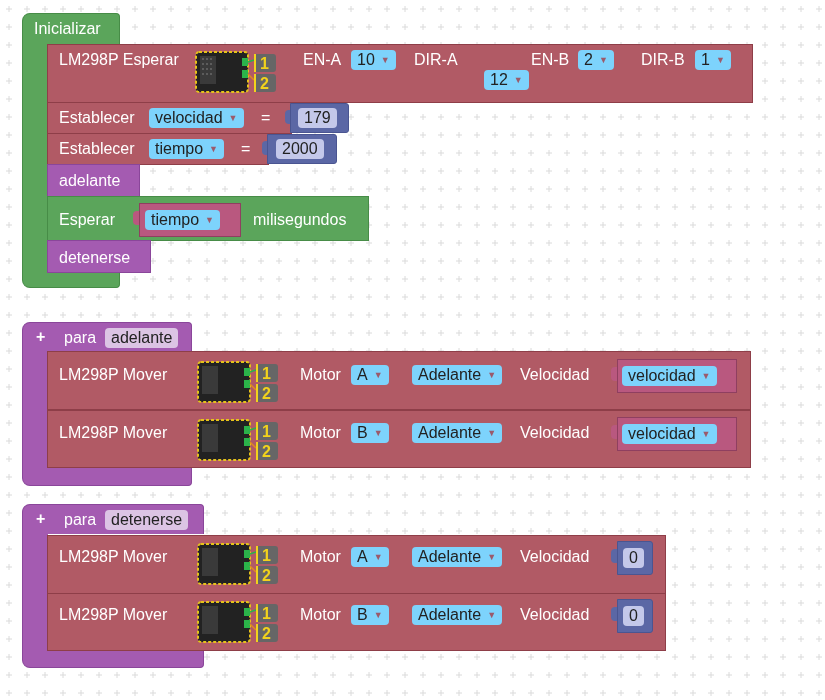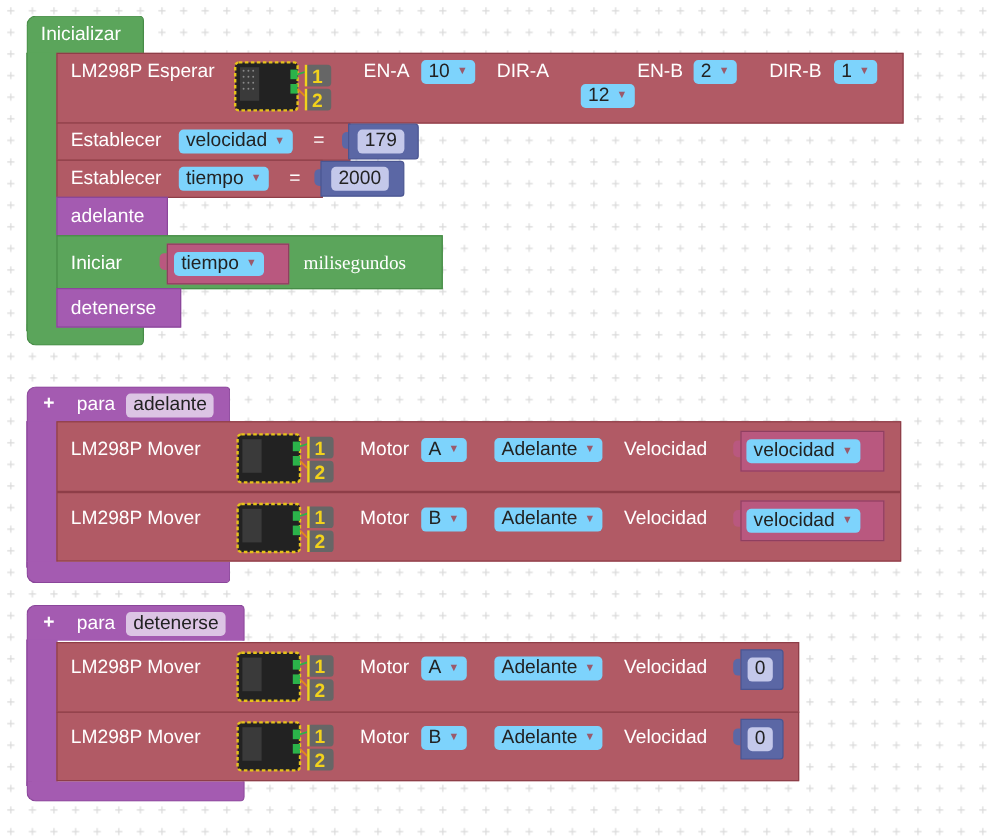--- a/index.html
+++ b/index.html
@@ -103,25 +103,25 @@
   <span class="dd" style="left:149px;top:139px;"><span>tiempo</span><span class="arr">▼</span></span>
   <span class="txt" style="left:241px;top:140px;">=</span>
   <div class="tab" style="left:262px;top:141px;background:#5b67a5;"></div>
   <div class="mathblk" style="left:267px;top:134px;width:70px;height:30px;"></div>
   <span class="num" style="left:276px;top:139px;">2000</span>
 
   <div class="blk purple" style="left:47px;top:164px;width:93px;height:33px;"></div>
   <span class="txt" style="left:59px;top:172px;">adelante</span>
 
   <div class="blk green" style="left:47px;top:196px;width:322px;height:45px;"></div>
-  <span class="txt" style="left:59px;top:211px;">Iniciar</span>
+  <span class="txt" style="left:59px;top:211px;">Esperar</span>
   <div class="tab" style="left:133px;top:211px;background:#b9587f;"></div>
   <div class="varblk" style="left:139px;top:203px;width:102px;height:34px;"></div>
   <span class="dd" style="left:145px;top:210px;"><span>tiempo</span><span class="arr">▼</span></span>
-  <span class="txt" style="left:253px;top:211px;font-family:Liberation Serif, serif;">milisegundos</span>
+  <span class="txt" style="left:253px;top:211px;">milisegundos</span>
 
   <div class="blk purple" style="left:47px;top:240px;width:104px;height:33px;"></div>
   <span class="txt" style="left:59px;top:249px;">detenerse</span>
 </div>
 
 <div>
   <div class="blk purple" style="left:22px;top:322px;width:170px;height:30px;border-radius:8px 4px 0 0;border-bottom:none;"></div>
   <div class="blk purple" style="left:22px;top:351px;width:26px;height:122px;border-top:none;border-bottom:none;border-right:none;"></div>
   <div class="blk purple" style="left:22px;top:468px;width:170px;height:18px;border-radius:0 0 4px 8px;border-top:none;"></div>
   <span class="txt" style="left:36px;top:328px;font-weight:bold;">+</span>

